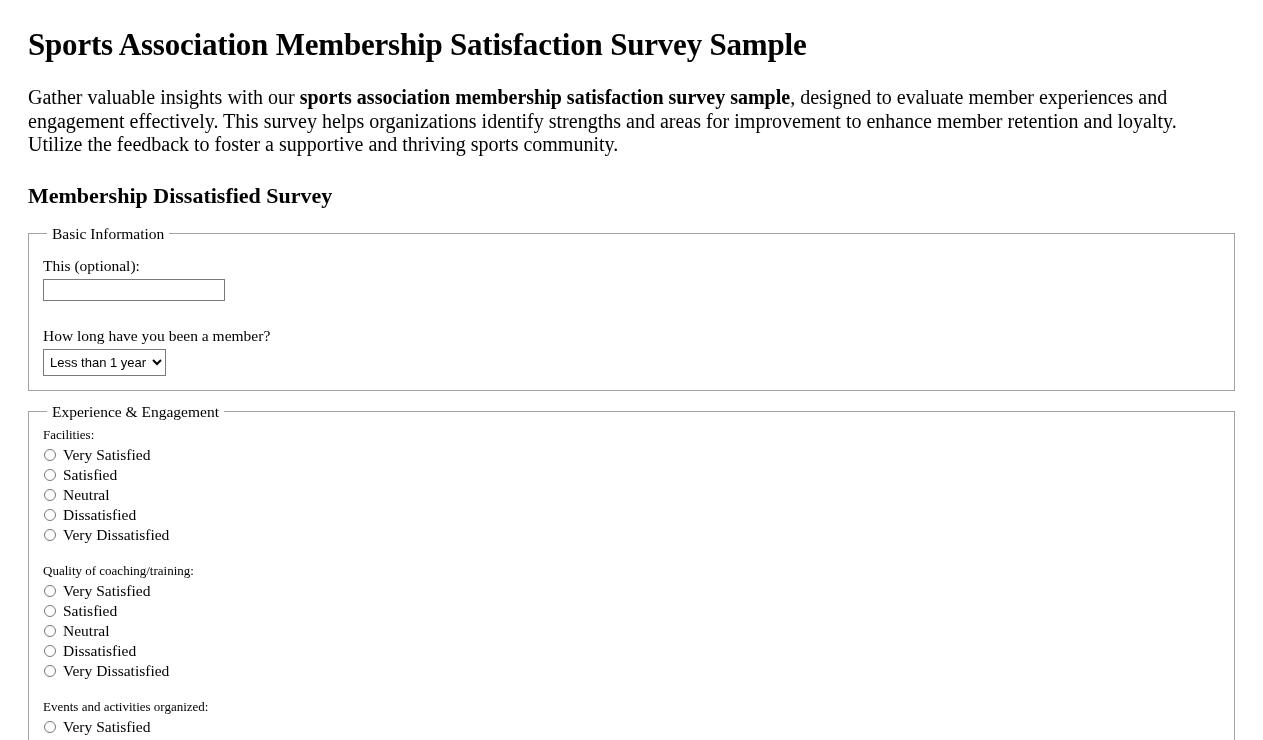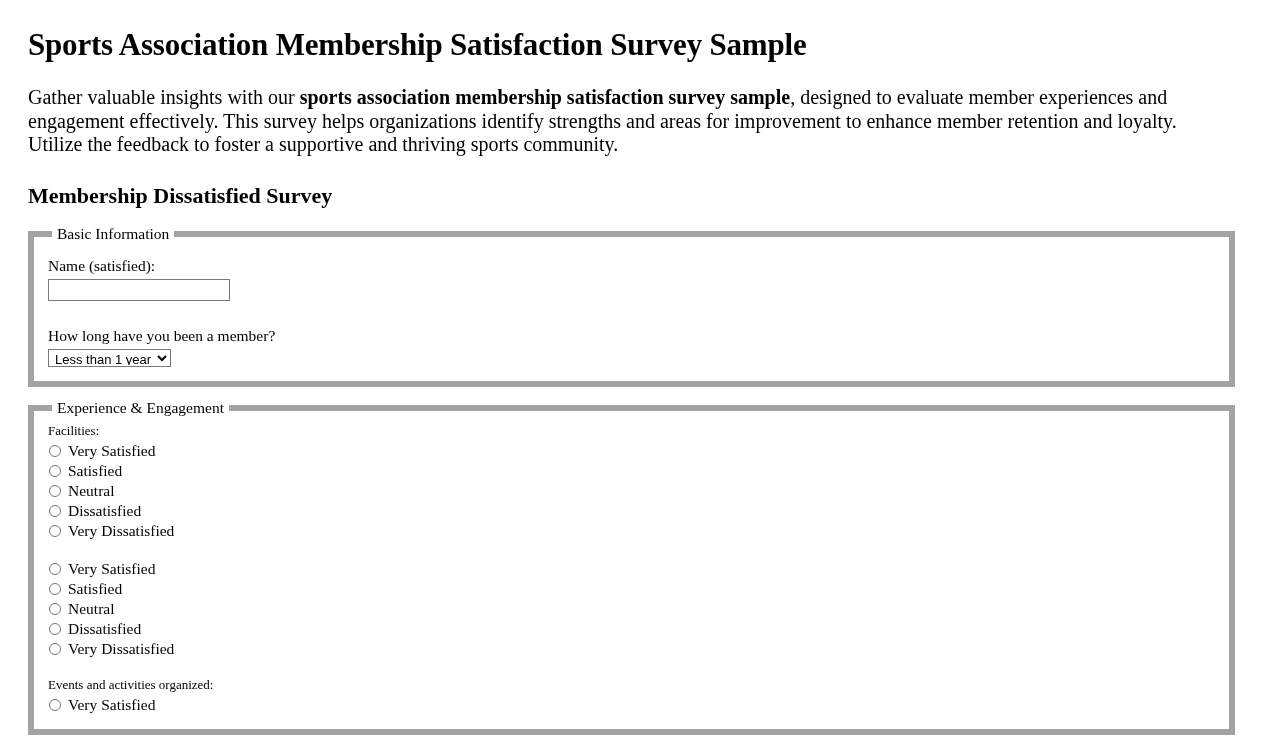--- a/index.html
+++ b/index.html
@@ -35,21 +35,21 @@
   }
   p.intro b {
     font-weight: bold;
   }
   h2.section-title {
     font-size: 22px;
     font-weight: bold;
     margin: 0 0 16px 0;
   }
   fieldset.group {
-    border: 6px solid #a3a3a3;
+    border: 1px solid #a3a3a3;
     margin: 0 0 12px 0;
     padding: 6px 12px 14px 12px;
     box-sizing: border-box;
   }
   fieldset.group > legend {
     font-size: 15.5px;
     padding: 0 5px;
     margin-left: 6px;
   }
   .field-label {
@@ -70,21 +70,21 @@
     display: block;
   }
   .spacer-md { height: 18px; }
   select.dropdown {
     font-family: "Liberation Sans", sans-serif;
     font-size: 13px;
     border: 1px solid #7a7a7a;
     background: #ffffff;
     padding: 1px 2px;
     margin: 0 0 0 2px;
-    height: 18px;
+    height: 27px;
     box-sizing: border-box;
     display: block;
   }
   .question-lead {
     font-size: 15.5px;
     margin: 14px 0 16px 2px;
   }
   .sub-question {
     font-size: 13px;
     margin: 0 0 2px 2px;
@@ -118,21 +118,21 @@
 
   <h1 class="page-title">Sports Association Membership Satisfaction Survey Sample</h1>
 
   <p class="intro"><span>Gather valuable insights with our </span><b>sports association membership satisfaction survey sample</b><span>, designed to evaluate member experiences and engagement effectively. This survey helps organizations identify strengths and areas for improvement to enhance member retention and loyalty. Utilize the feedback to foster a supportive and thriving sports community.</span></p>
 
   <h2 class="section-title">Membership Dissatisfied Survey</h2>
 
   <fieldset class="group">
     <legend>Basic Information</legend>
 
-    <label class="field-label">Name (satisfied):</label>
+    <label class="field-label">This (optional):</label>
     <input class="text-input" type="text" value="" style="">
 
     <div class="spacer-md"></div>
 
     <label class="field-label">How long have you been a member?</label>
     <select class="dropdown">
       <option>Less than 1 year</option>
     </select>
   </fieldset>
 
@@ -160,20 +160,21 @@
           <label for="fac3">Dissatisfied</label>
         </li>
         <li class="radio-row">
           <input type="radio" name="facilities" id="fac4" style="">
           <label for="fac4">Very Dissatisfied</label>
         </li>
       </ul>
     </div>
 
     <div class="q-block">
+      <div class="sub-question">Quality of coaching/training:</div>
       <ul class="radio-list">
         <li class="radio-row">
           <input type="radio" name="coaching" id="co0" style="">
           <label for="co0">Very Satisfied</label>
         </li>
         <li class="radio-row">
           <input type="radio" name="coaching" id="co1" style="">
           <label for="co1">Satisfied</label>
         </li>
         <li class="radio-row">

